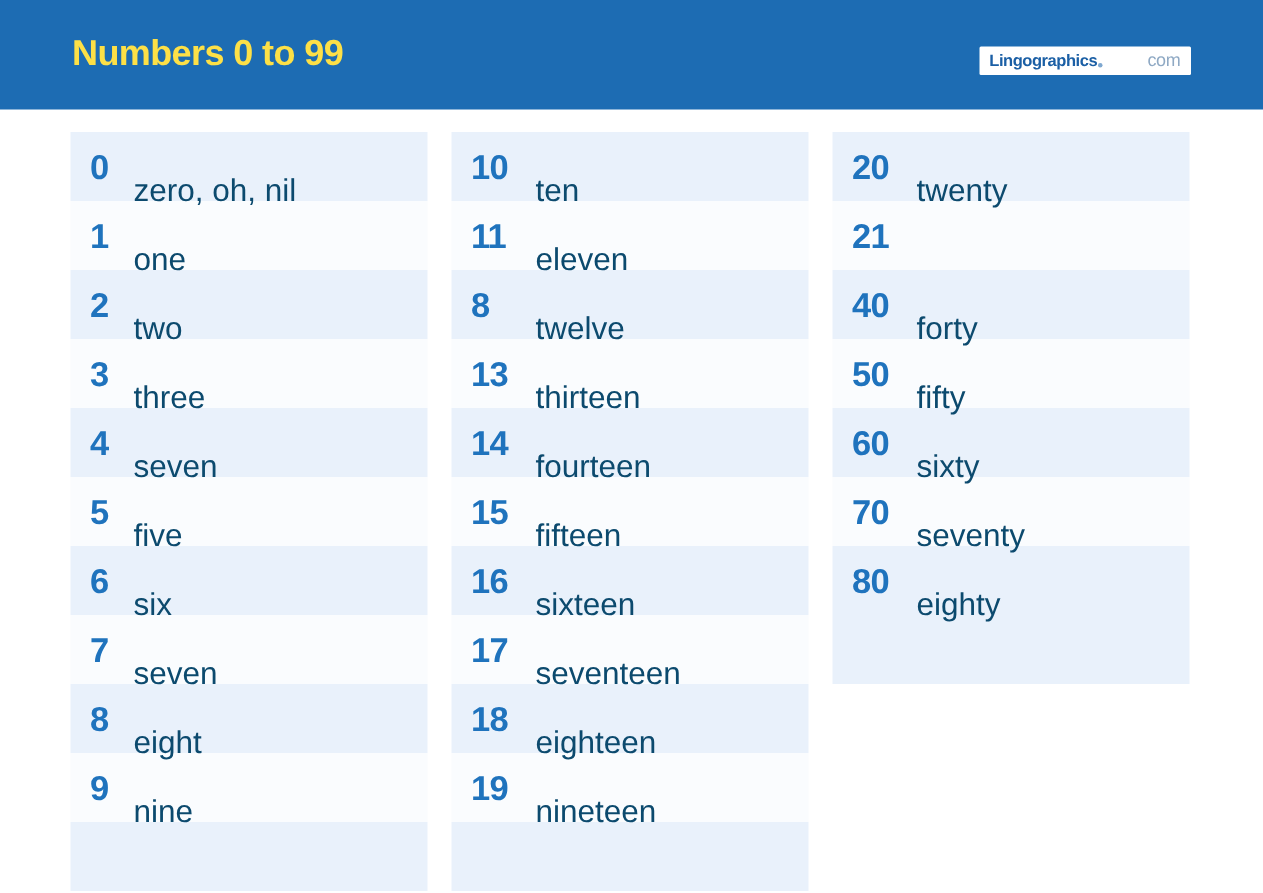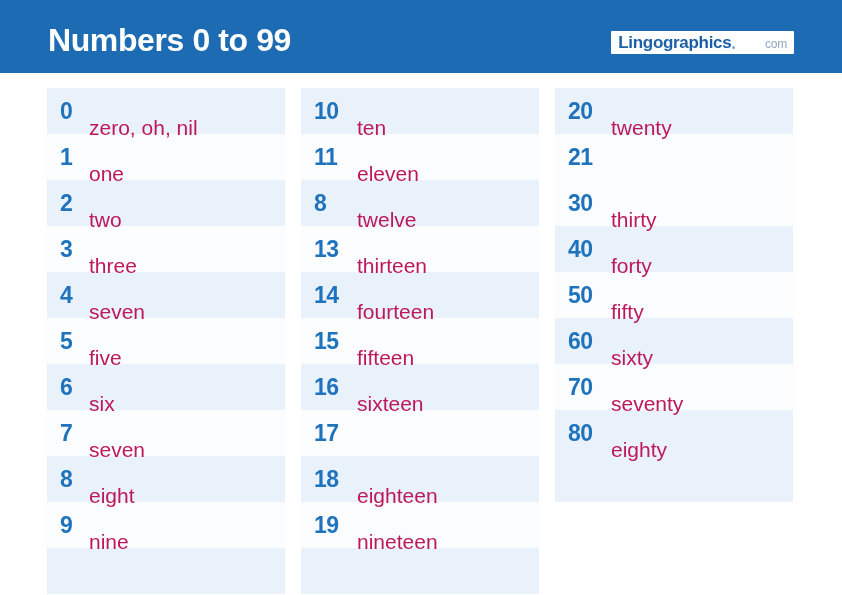--- a/index.html
+++ b/index.html
@@ -29,42 +29,42 @@
     width: 842px;
     height: 73px;
     background: #1d6cb3;
     box-sizing: border-box;
   }
 
   .header-title {
     position: absolute;
     left: 48px;
     top: 22px;
-    font-size: 32px;
+    font-size: 24px;
     font-weight: bold;
-    color: #ffffff;
+    color: #fde047;
     letter-spacing: -0.4px;
     font-family: "Liberation Sans", "DejaVu Sans", sans-serif;
     white-space: nowrap;
   }
 
   .logo {
     position: absolute;
     right: 48px;
     top: 31px;
     background: #ffffff;
     padding: 3px 7px 3px 7px;
     border-radius: 1px;
     display: flex;
     align-items: baseline;
     line-height: 1;
     white-space: nowrap;
   }
   .logo-main {
-    font-size: 17px;
+    font-size: 11px;
     font-weight: bold;
     color: #1b5fa5;
     letter-spacing: -0.3px;
     font-family: "Liberation Sans", "DejaVu Sans", sans-serif;
   }
   .logo-dot {
     display: inline-block;
     width: 3px;
     height: 3px;
     border-radius: 50%;
@@ -122,21 +122,21 @@
     line-height: 1;
     min-width: 20px;
     font-family: "Liberation Sans", "DejaVu Sans", sans-serif;
     letter-spacing: -0.5px;
   }
   .col-wide .num {
     min-width: 34px;
   }
 
   .word {
-    color: #be185d;
+    color: #0c4a6e;
     font-size: 21px;
     line-height: 1;
     margin-left: 9px;
     font-family: "Liberation Sans", "DejaVu Sans", sans-serif;
     white-space: nowrap;
     margin-top: 33px;
   }
 </style>
 </head>
 <body>
@@ -224,20 +224,21 @@
         <div class="row">
           <span class="num">15</span>
           <span class="word">fifteen</span>
         </div>
         <div class="row alt">
           <span class="num">16</span>
           <span class="word">sixteen</span>
         </div>
         <div class="row">
           <span class="num">17</span>
+          <span class="word">seventeen</span>
         </div>
         <div class="row alt">
           <span class="num">18</span>
           <span class="word">eighteen</span>
         </div>
         <div class="row">
           <span class="num">19</span>
           <span class="word">nineteen</span>
         </div>
         <div class="row alt blank">
@@ -246,24 +247,20 @@
         </div>
       </div>
       <div class="column col-wide">
         <div class="row alt">
           <span class="num">20</span>
           <span class="word">twenty</span>
         </div>
         <div class="row">
           <span class="num">21</span>
         </div>
-        <div class="row">
-          <span class="num">30</span>
-          <span class="word">thirty</span>
-        </div>
         <div class="row alt">
           <span class="num">40</span>
           <span class="word">forty</span>
         </div>
         <div class="row">
           <span class="num">50</span>
           <span class="word">fifty</span>
         </div>
         <div class="row alt">
           <span class="num">60</span>

